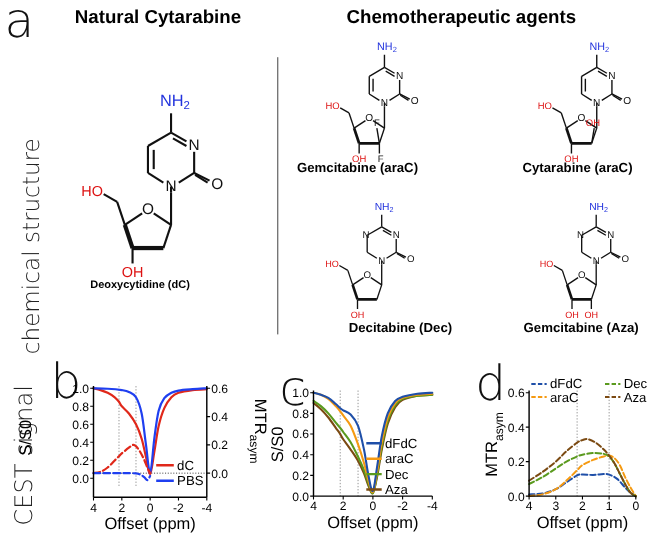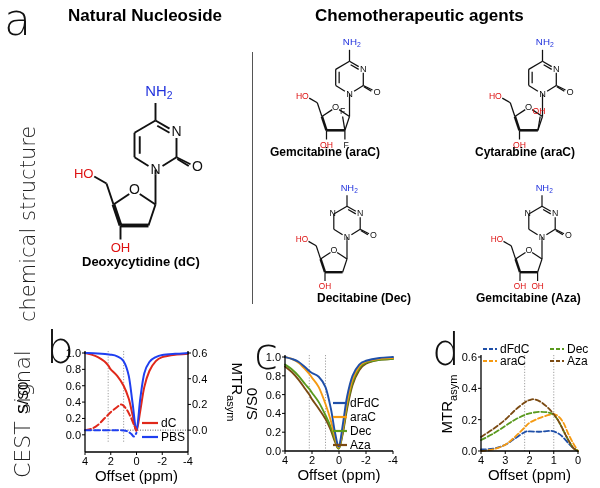--- a/index.html
+++ b/index.html
@@ -9,21 +9,21 @@
   .heading{font-weight:bold;font-size:17px;white-space:nowrap;}
   .caption{font-weight:bold;font-size:12px;white-space:nowrap;}
   .side-label{font-family:"DejaVu Sans",sans-serif;font-weight:200;font-size:21px;white-space:nowrap;transform-origin:left top;transform:rotate(-90deg);color:#222;}
   .divider{background:#555;width:1px;}
   svg text{font-family:"Liberation Sans",sans-serif;}
 </style>
 </head>
 <body>
 
 <div class="abs panel-letter" style="left:4px;top:-2px;">a</div>
-<div class="abs heading" style="left:68px;top:6px;">Natural Nucleoside</div>
+<div class="abs heading" style="left:68px;top:6px;">Natural Cytarabine</div>
 <div class="abs heading" style="left:315px;top:6px;">Chemotherapeutic agents</div>
 <div class="abs side-label" style="left:16px;top:322px;">chemical  structure</div>
 <div class="abs divider" style="left:252px;top:52px;height:252px;"></div>
 
 <svg class="abs" id="mol-dC" style="left:60px;top:80px;" width="200" height="210">
     <line x1="95.5" y1="23" x2="95.5" y2="40.5" stroke="#111111" stroke-width="1.9250000000000003"></line>
     <line x1="95.5" y1="40.5" x2="109.5" y2="48.550000000000004" stroke="#111111" stroke-width="1.9250000000000003"></line>
     <line x1="97.25" y1="45.75" x2="109.5" y2="52.75" stroke="#111111" stroke-width="1.9250000000000003"></line>
     <line x1="116.5" y1="58" x2="116.5" y2="77.25" stroke="#111111" stroke-width="1.9250000000000003"></line>
     <line x1="116.5" y1="77.25" x2="102.5" y2="86" stroke="#111111" stroke-width="1.9250000000000003"></line>
@@ -44,21 +44,21 @@
     <line x1="53.5" y1="124.5" x2="60.5" y2="145.5" stroke="#111111" stroke-width="3.8500000000000005"></line>
     <line x1="60.5" y1="145.5" x2="88.5" y2="145.5" stroke="#111111" stroke-width="3.8500000000000005"></line>
     <line x1="88.5" y1="145.5" x2="95.5" y2="124.5" stroke="#111111" stroke-width="1.9250000000000003"></line>
     <text x="74.5" y="110.5" font-size="14" fill="#111" text-anchor="middle" dominant-baseline="middle">O</text>
     <line x1="53.5" y1="124.5" x2="46.5" y2="103.5" stroke="#111111" stroke-width="1.9250000000000003"></line>
     <line x1="46.5" y1="103.5" x2="34.25" y2="96.5" stroke="#111111" stroke-width="1.9250000000000003"></line>
     <text x="23.75" y="94.75" font-size="13.125" fill="#dd1111" text-anchor="middle" dominant-baseline="middle">HO</text>
     <line x1="60.5" y1="145.5" x2="60.5" y2="159.5" stroke="#111111" stroke-width="1.9250000000000003"></line>
     <text x="60.5" y="168.25" font-size="13.125" fill="#dd1111" text-anchor="middle" dominant-baseline="middle">OH</text>
   </svg>
-<div class="abs caption" style="left:82px;top:254px;font-size:13px;">Deoxycytidine (dC)</div>
+<div class="abs caption" style="left:82px;top:254px;font-size:10px;">Deoxycytidine (dC)</div>
 
 <svg class="abs" id="mol-dFdC" style="left:280px;top:30px;" width="130" height="125">
     <line x1="69.5" y1="19.799999999999997" x2="69.5" y2="31.299999999999997" stroke="#111111" stroke-width="1.265"></line>
     <line x1="69.5" y1="31.299999999999997" x2="78.69999999999999" y2="36.59" stroke="#111111" stroke-width="1.265"></line>
     <line x1="70.65" y1="34.75" x2="78.69999999999999" y2="39.349999999999994" stroke="#111111" stroke-width="1.265"></line>
     <line x1="83.3" y1="42.8" x2="83.3" y2="55.449999999999996" stroke="#111111" stroke-width="1.265"></line>
     <line x1="83.3" y1="55.449999999999996" x2="74.1" y2="61.199999999999996" stroke="#111111" stroke-width="1.265"></line>
     <line x1="83.3" y1="55.449999999999996" x2="92.5" y2="60.05" stroke="#111111" stroke-width="1.265"></line>
     <line x1="83.875" y1="56.599999999999994" x2="91.35" y2="61.199999999999996" stroke="#111111" stroke-width="1.265"></line>
     <line x1="64.9" y1="61.199999999999996" x2="55.699999999999996" y2="55.449999999999996" stroke="#111111" stroke-width="1.265"></line>

